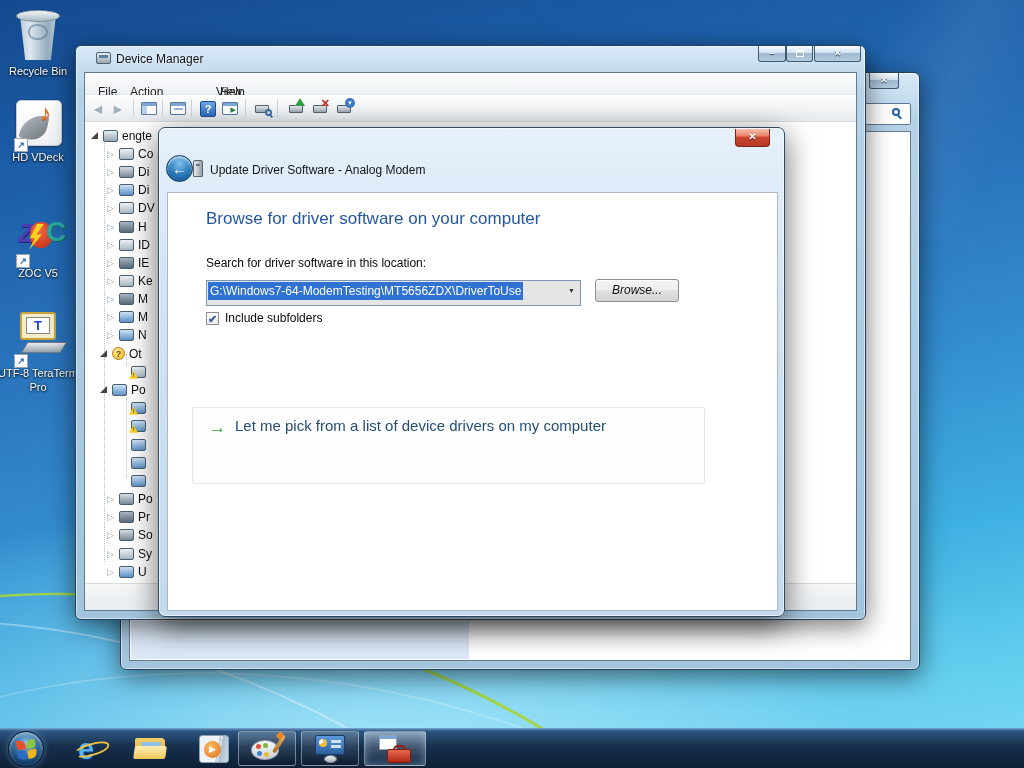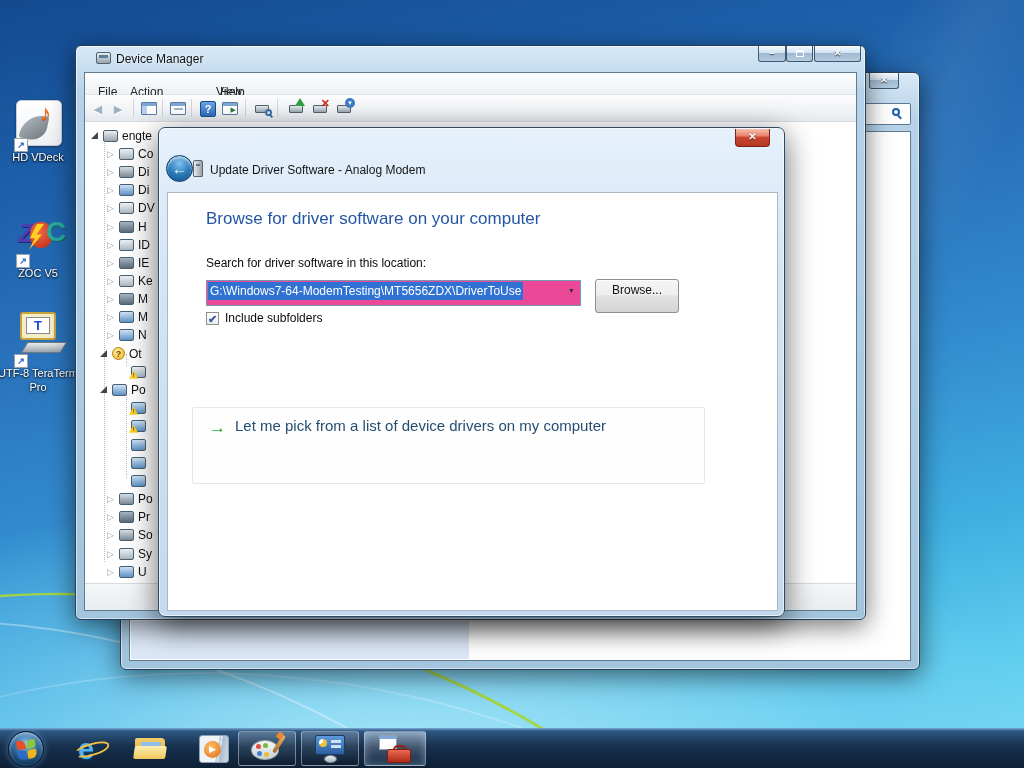--- a/index.html
+++ b/index.html
@@ -118,24 +118,24 @@
     color:#fff; font-size:10px; font-weight:bold; text-align:center; line-height:16px; text-shadow:0 1px 1px rgba(0,0,0,.6); }
   #dlg-back { position:absolute; left:7px; top:27px; width:27px; height:27px; border-radius:50%;
     background:radial-gradient(circle at 50% 30%, #7fc0ef, #2877b5 55%, #0d4e86);
     border:1px solid #0b3a64; box-shadow:inset 0 2px 3px rgba(255,255,255,.7); color:#fff; font-size:15px; font-weight:bold; text-align:center; line-height:25px; }
   .dlg-devicon { position:absolute; left:34px; top:32px; width:10px; height:17px; background:linear-gradient(90deg,#e7ebee,#98a1a9); border:1px solid #5a626b; border-radius:2px 2px 1px 1px; }
   .dlg-devicon i { position:absolute; left:2px; top:3px; width:4px; height:2px; background:#6d7681; display:block; }
   #dlg-title { position:absolute; left:51px; top:35px; font-size:12px; color:#151515; }
   #dlg-panel { position:absolute; left:8px; top:64px; width:611px; height:419px; border:1px solid #aeb8c2; background:#fff; }
   #dlg-heading { position:absolute; left:38px; top:16px; font-size:17px; color:#2456a4; }
   #loc-label { position:absolute; left:38px; top:63px; font-size:12px; color:#0a0a0a; }
-  #combo { position:absolute; left:38px; top:87px; width:375px; height:26px; background:#ec4899; border:1px solid #7a96b5; }
+  #combo { position:absolute; left:38px; top:87px; width:375px; height:26px; background:#e5e5e5; border:1px solid #7a96b5; }
   #combo .sel { position:absolute; left:1px; top:1px; height:18px; line-height:18px; background:#2f72d4; color:#fff; padding:0 2px; font-size:12px; white-space:nowrap; }
   #combo .drop { position:absolute; right:0; top:0; width:17px; height:20px; text-align:center; font-size:7px; line-height:20px; color:#333; }
-  .pbtn { position:absolute; height:34px; background:linear-gradient(180deg,#f4f4f4,#efefef 45%,#e2e2e2 50%,#d4d4d4); border:1px solid #8e8e8e; border-radius:3px; font-size:12px; text-align:center; color:#111; line-height:21px; box-shadow:inset 0 1px 0 #fff; }
+  .pbtn { position:absolute; height:23px; background:linear-gradient(180deg,#f4f4f4,#efefef 45%,#e2e2e2 50%,#d4d4d4); border:1px solid #8e8e8e; border-radius:3px; font-size:12px; text-align:center; color:#111; line-height:21px; box-shadow:inset 0 1px 0 #fff;font-style:italic; }
   #btn-browse { left:427px; top:86px; width:84px; }
   #chk { position:absolute; left:38px; top:119px; width:13px; height:13px; background:linear-gradient(#fefefe,#e9edf1); border:1px solid #8e8f8f; color:#3f5e9e; font-size:11px; line-height:12px; text-align:center; font-weight:bold; }
   #chk-label { position:absolute; left:57px; top:118px; font-size:12px; color:#0a0a0a; }
   #pickbox { position:absolute; left:24px; top:214px; width:513px; height:77px; border:1px solid #e6e6e6; background:#fefefe; border-radius:2px; }
   #pick-arrow { position:absolute; left:16px; top:10px; color:#21a830; font-size:17px; font-weight:bold; }
   #pick-title { position:absolute; left:42px; top:9px; font-size:15px; color:#254e73; }
   #pick-desc { position:absolute; left:43px; top:32px; width:445px; font-size:11.5px; line-height:15px; color:#2d4257; }
   #dlg-footer { position:absolute; left:1px; right:1px; bottom:1px; height:71px; background:#f0f0f0; border-top:1px solid #dfdfdf; }
   #btn-next { left:452px; top:10px; width:58px; border-color:#2a7ab0; box-shadow:0 0 0 2px #6db7e8, inset 0 1px 0 #fff; }
   #btn-cancel { left:524px; top:10px; width:70px; }
@@ -189,20 +189,28 @@
 </head>
 <body>
 
 <div id="screen">
 
   <div class="streak"></div>
   <div class="arc-white1"></div>
   <div class="arc-white2"></div>
   <div class="arc-green"></div>
 
+  <div class="dicon" style="left:2px; top:6px;">
+    <div class="art" style="width:68px;height:58px;">
+      <span class="bin-body"></span>
+      <span class="bin-rim"></span>
+      <span class="bin-swirl"></span>
+    </div>
+    <div class="dlabel">Recycle Bin</div>
+  </div>
 
   <div class="dicon" style="left:2px; top:98px;">
     <div class="art" style="width:68px;height:52px;">
       <span class="vdeck-bg"></span>
       <span class="vdeck-dish"></span>
       <span class="vdeck-note">♪</span>
       <span class="sc-arrow" style="left:10px;">↗</span>
     </div>
     <div class="dlabel">HD VDeck</div>
   </div>

